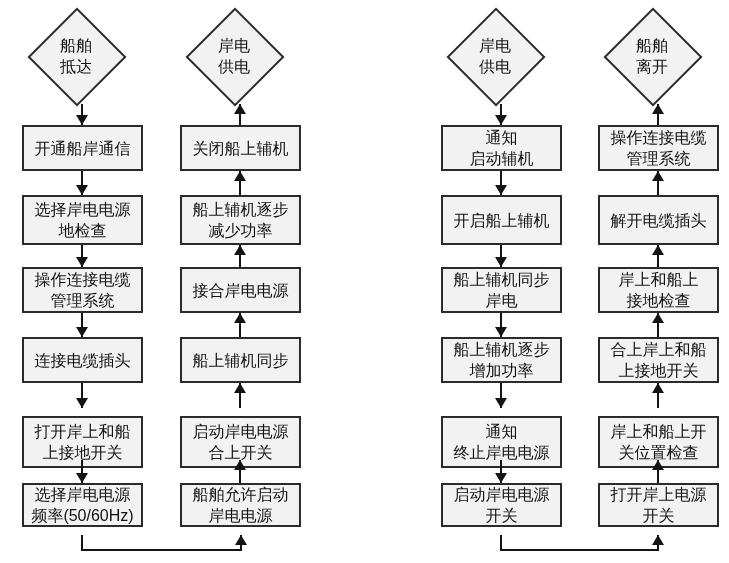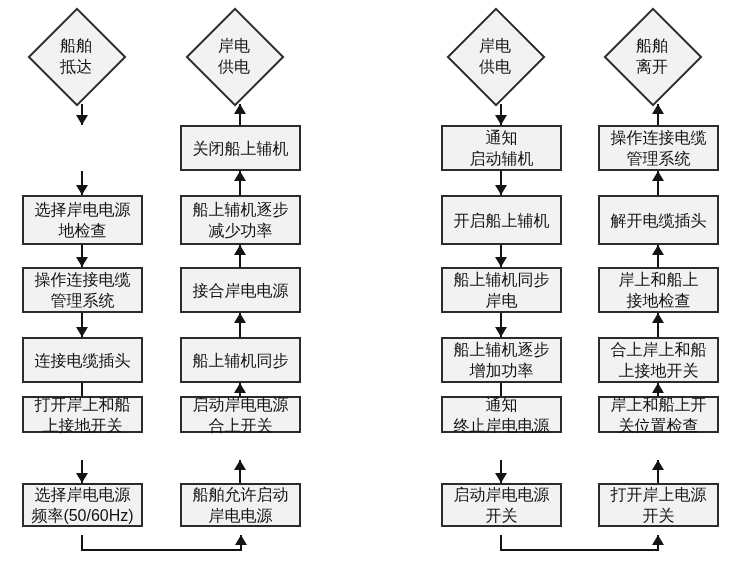--- a/index.html
+++ b/index.html
@@ -16,21 +16,21 @@
     text-align:center;white-space:pre-line;font-size:16px;line-height:21px;font-weight:500;}
   
   .step{position:absolute;left:0;width:121px;box-sizing:border-box;
     background:#f2f2f2;border:2px solid #2b2b2b;
     display:flex;align-items:center;justify-content:center;
     text-align:center;white-space:pre-line;font-size:16px;line-height:21px;font-weight:500;padding:0 1px;}
   .s0{top:125px;height:46px}
   .s1{top:195px;height:50px}
   .s2{top:267px;height:46px}
   .s3{top:337px;height:46px}
-  .s4{top:396px;height:37px}
+  .s4{top:416px;height:52px}
   .s5{top:483px;height:44px}
   
   .vline{position:absolute;left:59px;width:2px;background:#141414;}
   .head-down{position:absolute;left:54px;width:0;height:0;
     border-left:6px solid transparent;border-right:6px solid transparent;border-top:10px solid #141414;}
   .head-up{position:absolute;left:54px;width:0;height:0;
     border-left:6px solid transparent;border-right:6px solid transparent;border-bottom:10px solid #141414;}
   
   .cvline{position:absolute;width:2px;background:#141414;}
   .chline{position:absolute;height:2px;background:#141414;}
@@ -43,20 +43,21 @@
 <div id="canvas">
 
   <div class="col" style="left:22px">
     <div class="terminal">
       <div class="diamond"></div>
       <div class="terminal-label">船舶
 抵达</div>
     </div>
     <div class="vline" style="top:104px;height:21px"></div>
     <div class="head-down" style="top:115px"></div>
+    <div class="step s0">开通船岸通信</div>
     <div class="vline" style="top:171px;height:24px"></div>
     <div class="head-down" style="top:185px"></div>
     <div class="step s1">选择岸电电源
 地检查</div>
     <div class="vline" style="top:245px;height:22px"></div>
     <div class="head-down" style="top:257px"></div>
     <div class="step s2">操作连接电缆
 管理系统</div>
     <div class="vline" style="top:313px;height:24px"></div>
     <div class="head-down" style="top:327px"></div>

